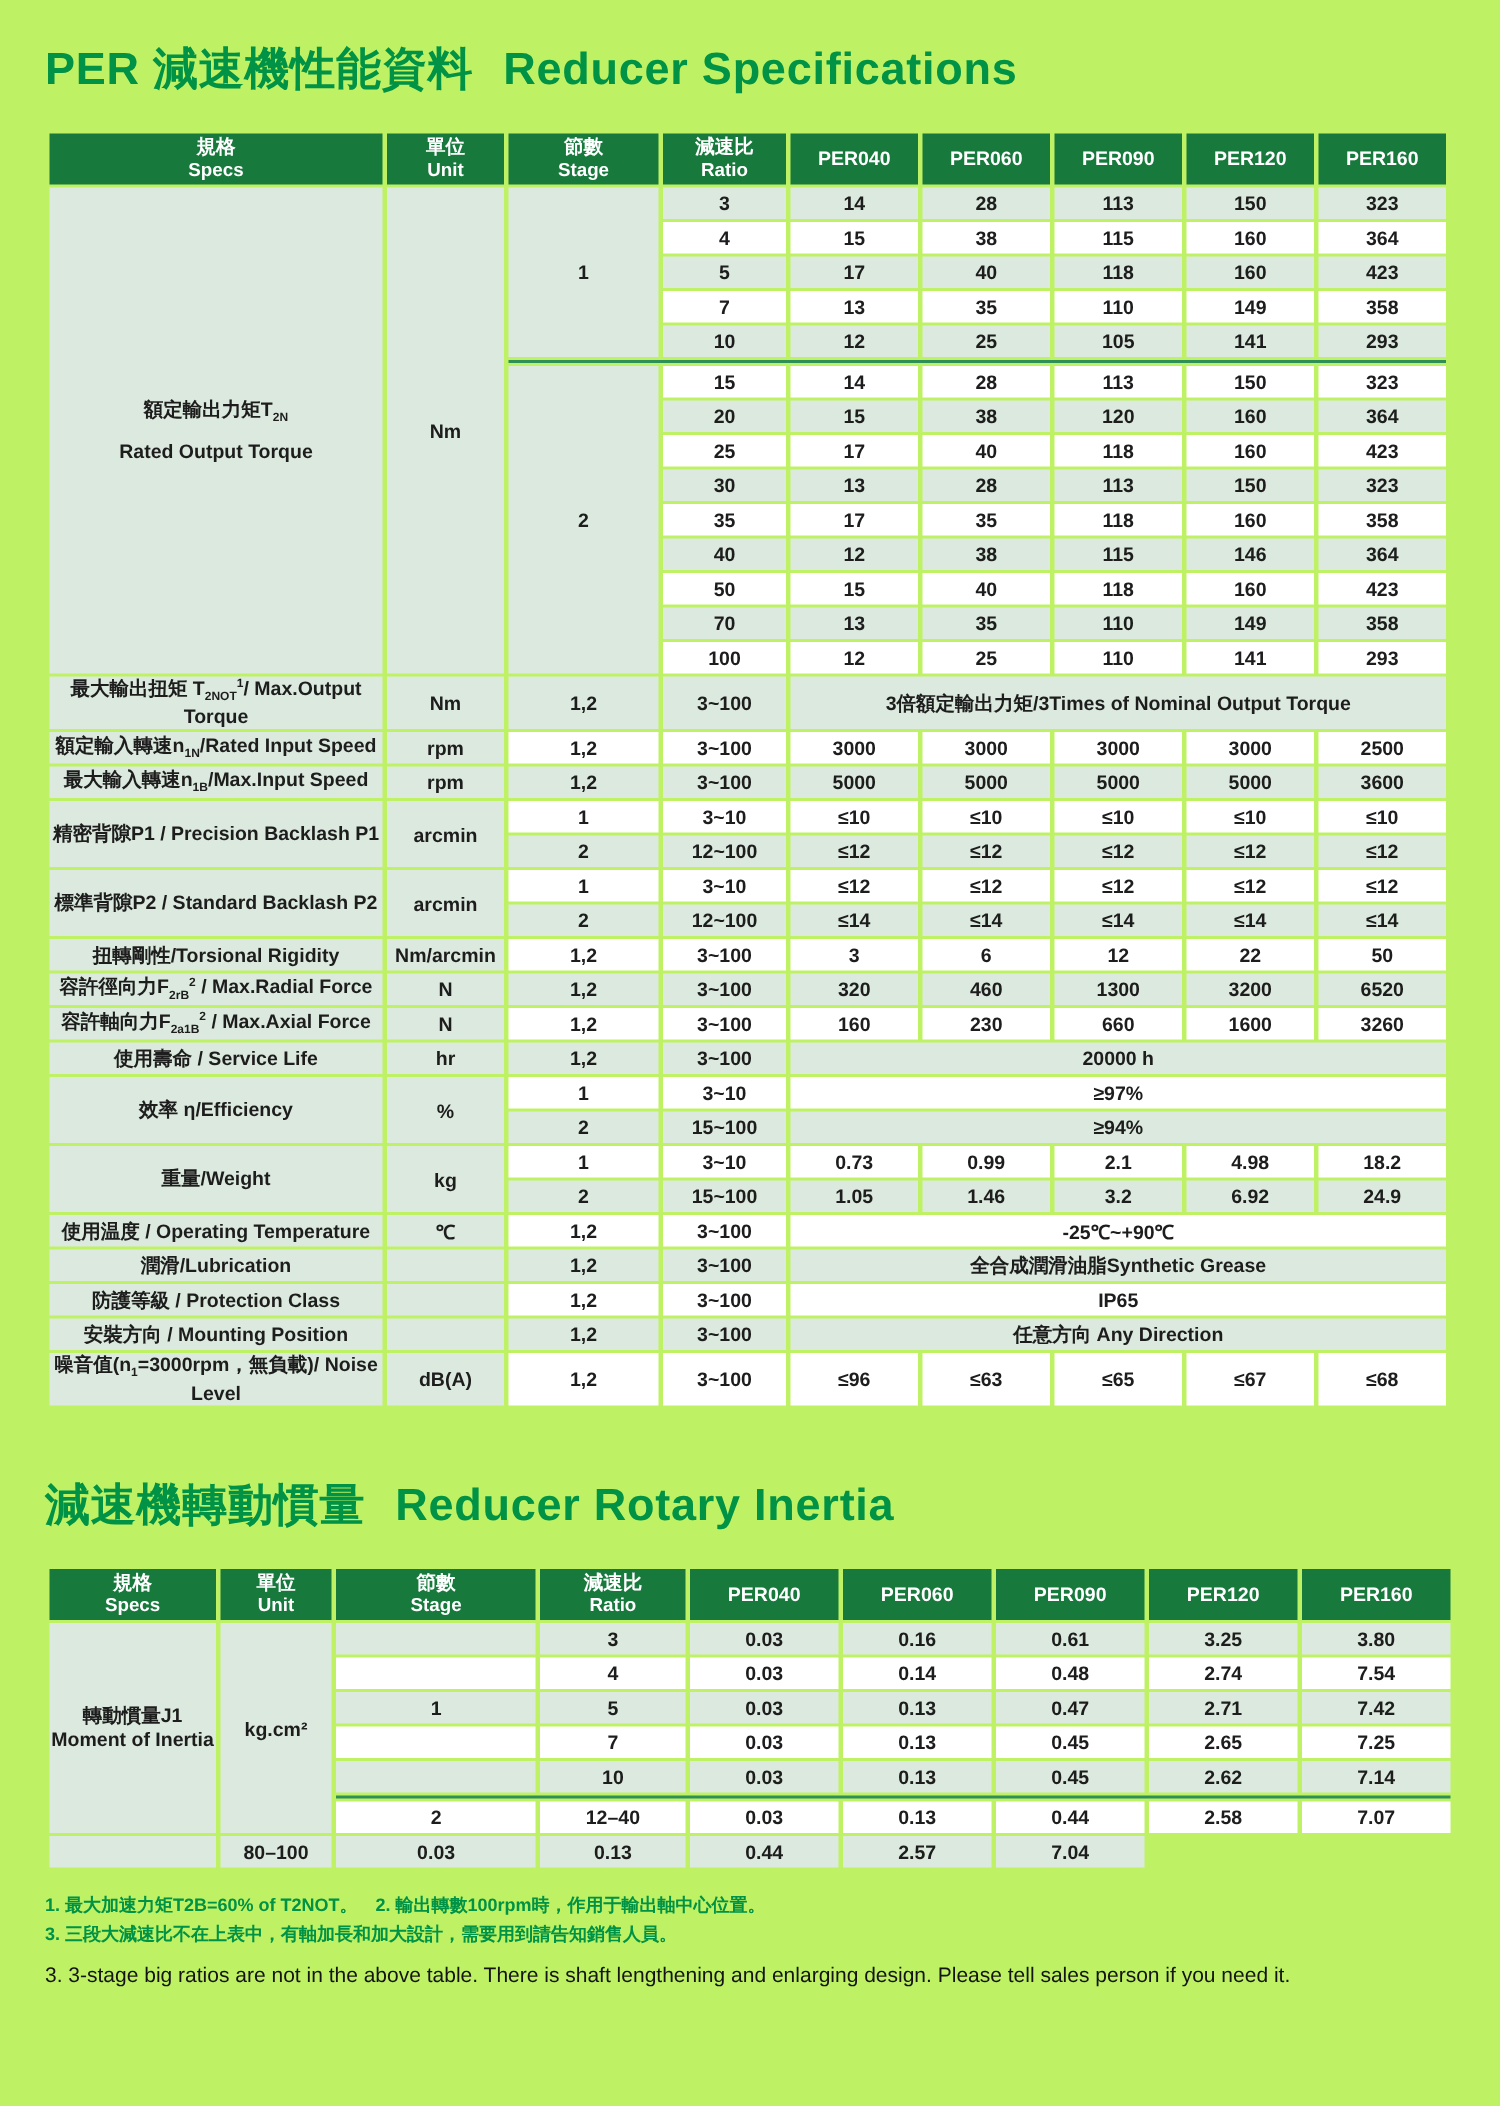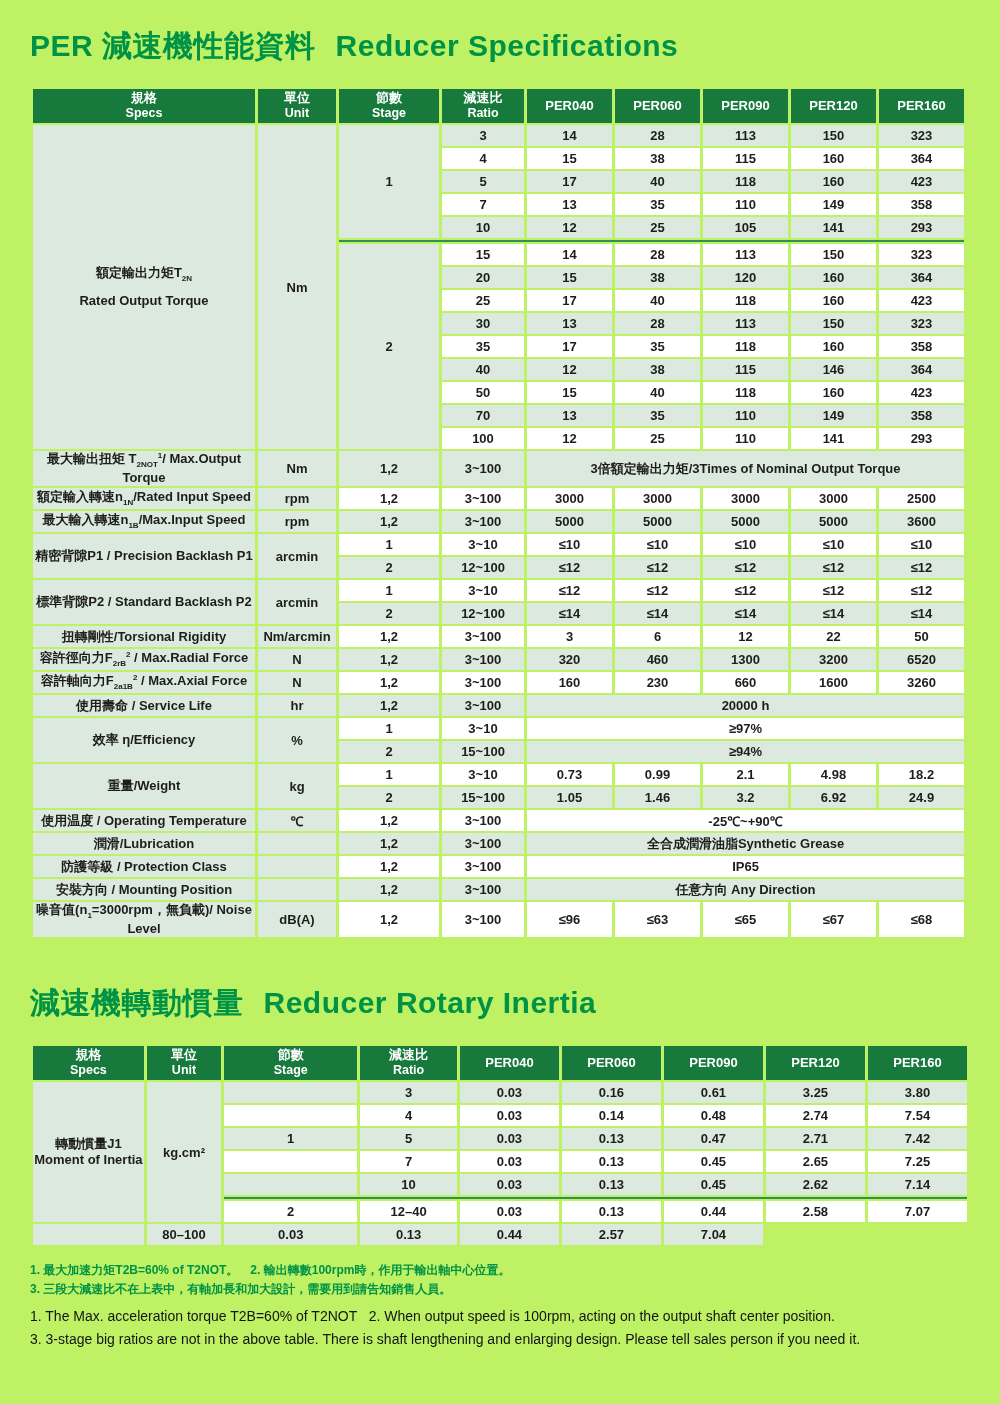--- a/index.html
+++ b/index.html
@@ -484,17 +484,16 @@
           <td class="light">0.44</td>
           <td class="light">2.57</td>
           <td class="light">7.04</td>
         </tr>
       </tbody>
   </table>
 
   <div class="notes">
     <p class="zh">1. 最大加速力矩T2B=60% of T2NOT。　2. 輸出轉數100rpm時，作用于輸出軸中心位置。</p>
     <p class="zh">3. 三段大減速比不在上表中，有軸加長和加大設計，需要用到請告知銷售人員。</p>
-    <p class="en">1. The Max. acceleration torque T2B=60% of T2NOT   2. When output speed is 100rpm, acting on the output shaft center position.</p>
     <p class="en">3. 3-stage big ratios are not in the above table. There is shaft lengthening and enlarging design. Please tell sales person if you need it.</p>
   </div>
 
 </div>
 
 </body></html>

